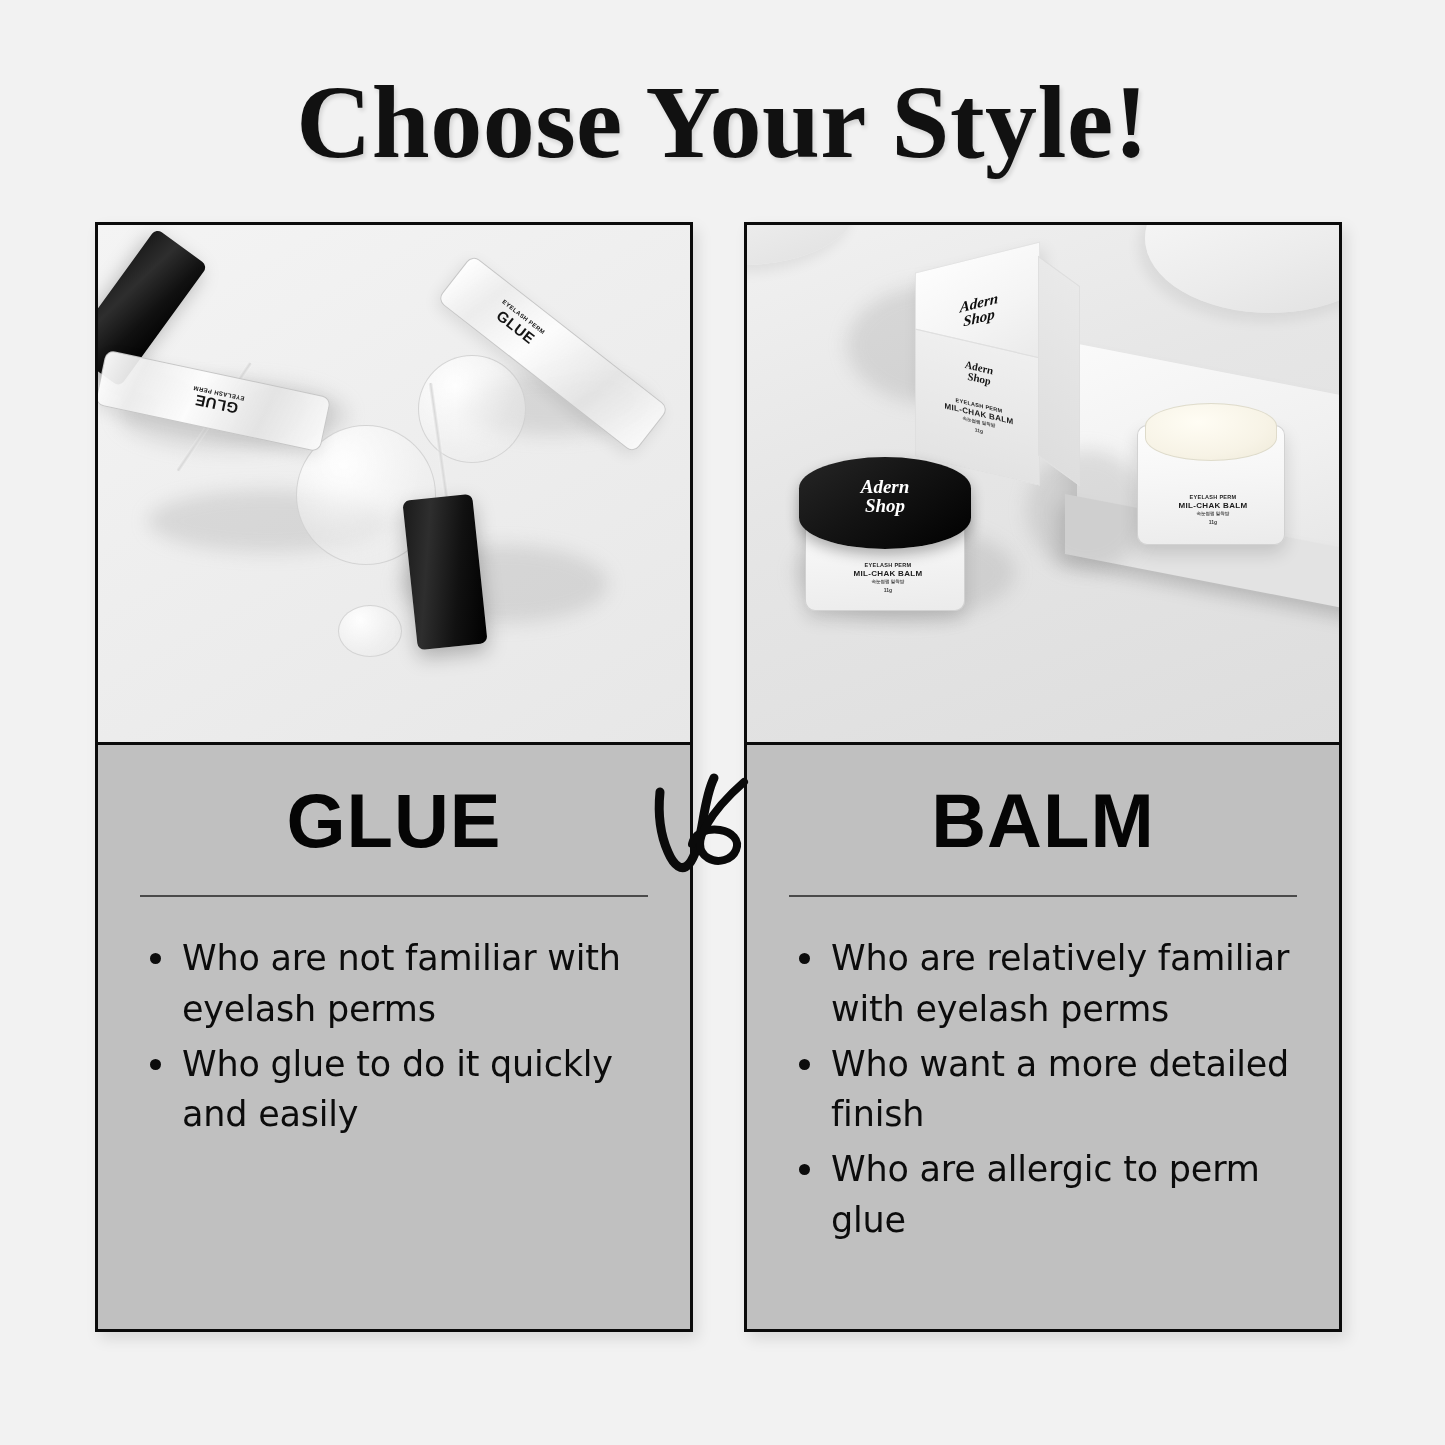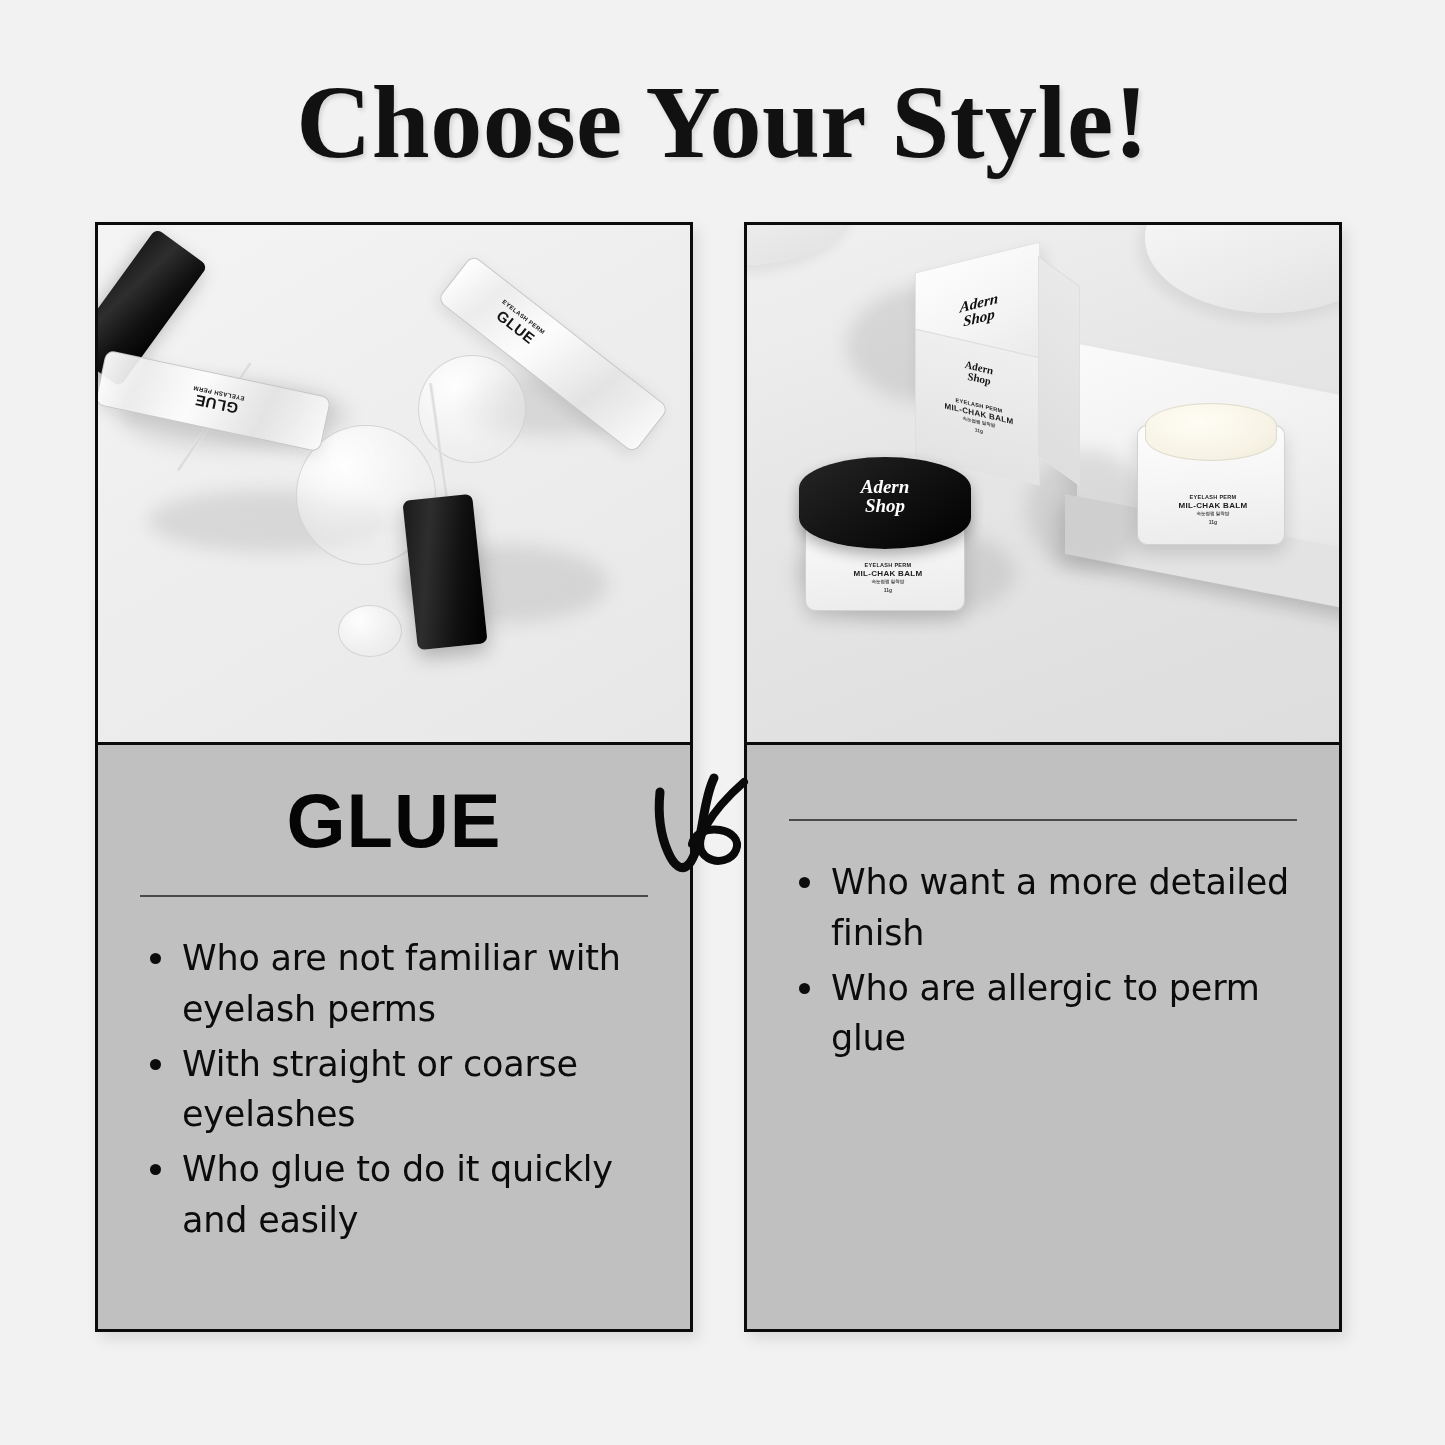--- a/index.html
+++ b/index.html
@@ -304,21 +304,20 @@
       <div class="wand" style="left:330px; top:158px; width:5px; height:115px; transform: rotate(-8deg); transform-origin: 50% 0%;"></div>
       <div class="cap" style="left:312px; top:272px; width:70px; height:150px; transform: rotate(-6deg);"></div>
 
     </div>
 
     <div class="content">
       <div class="cat-title">GLUE</div>
       <div class="divider"></div>
       <ul class="bullets">
         <li>Who are not familiar with eyelash perms</li>
-        <li>With straight or coarse eyelashes</li>
         <li>Who glue to do it quickly and easily</li>
       </ul>
     </div>
   </section>
 
   <section class="panel panel-right">
 
     <div class="photo photo-right">
 
       <div class="disc" style="left:398px; top:-62px; width:250px; height:150px;"></div>
@@ -372,22 +371,24 @@
       <div class="jar-lid-black" style="left:52px; top:232px; width:172px; height:92px;">
         <div class="brand-script" style="left:38px; top:20px; width:96px; font-size:19px; color:#ffffff;">
           <span>Adern</span><br>
           <span>Shop</span>
         </div>
       </div>
 
     </div>
 
     <div class="content">
+      <div class="cat-title">BALM</div>
       <div class="divider"></div>
       <ul class="bullets">
+        <li>Who are relatively familiar with eyelash perms</li>
         <li>Who want a more detailed finish</li>
         <li>Who are allergic to perm glue</li>
       </ul>
     </div>
   </section>
 
 </div>
 
 <div class="vs-mark" title="VS">
   <svg viewBox="0 0 120 130" xmlns="http://www.w3.org/2000/svg">

